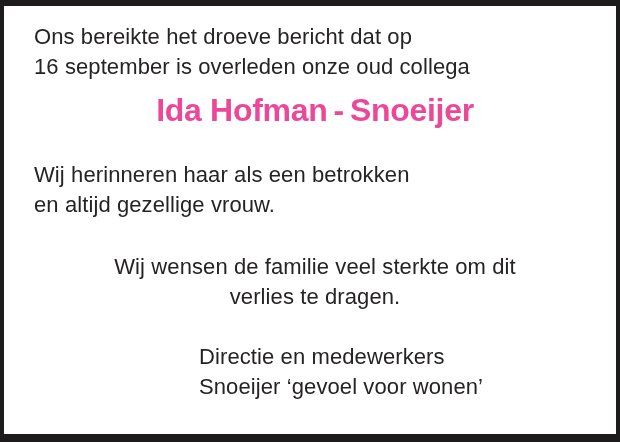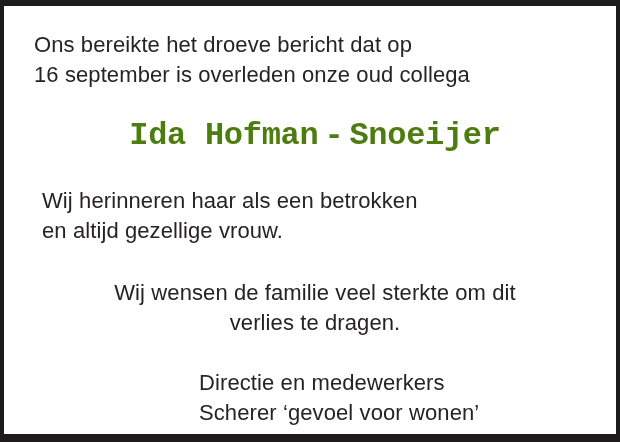--- a/index.html
+++ b/index.html
@@ -16,39 +16,38 @@
     border-width: 6px 4px 8px 4px;
     background: #ffffff;
     font-family: "Liberation Sans", "DejaVu Sans", sans-serif;
     color: #262323;
     overflow: hidden;
   }
   .card {
     box-sizing: border-box;
     width: 100%;
     height: 100%;
-    padding: 24px 20px 0 30px;
+    padding: 16px 20px 0 30px;
   }
   .body-text {
     font-size: 22px;
     line-height: 30px;
     white-space: pre-line;
     letter-spacing: 0.1px;
-    margin: 8px;
+    margin: 0;
   }
   .intro { margin: 0; }
   .deceased-name {
-    margin: 26px 0 0 0;
+    margin: 8px 0 0 0;
     text-align: center;
     font-size: 32px;
     line-height: 40px;
     font-weight: bold;
     letter-spacing: -0.3px;
-    color: #4d7c0f;
-    font-family: Liberation Mono, monospace;
+    color: #ec4899;
   }
   .remembrance { margin-top: 30px; }
   .condolence { margin-top: 32px; text-align: center; }
   .signature {
     margin-top: 30px;
     margin-left: 165px;
   }
 </style>
 </head>
 <body>
@@ -56,15 +55,15 @@
 <div class="frame">
   <div class="card">
     <p class="body-text intro">Ons bereikte het droeve bericht dat op
 16 september is overleden onze oud collega</p>
     <h1 class="deceased-name">Ida Hofman - Snoeijer</h1>
     <p class="body-text remembrance">Wij herinneren haar als een betrokken
 en altijd gezellige vrouw.</p>
     <p class="body-text condolence">Wij wensen de familie veel sterkte om dit
 verlies te dragen.</p>
     <p class="body-text signature">Directie en medewerkers
-Scherer ‘gevoel voor wonen’</p>
+Snoeijer ‘gevoel voor wonen’</p>
   </div>
 </div>
 
 </body></html>

